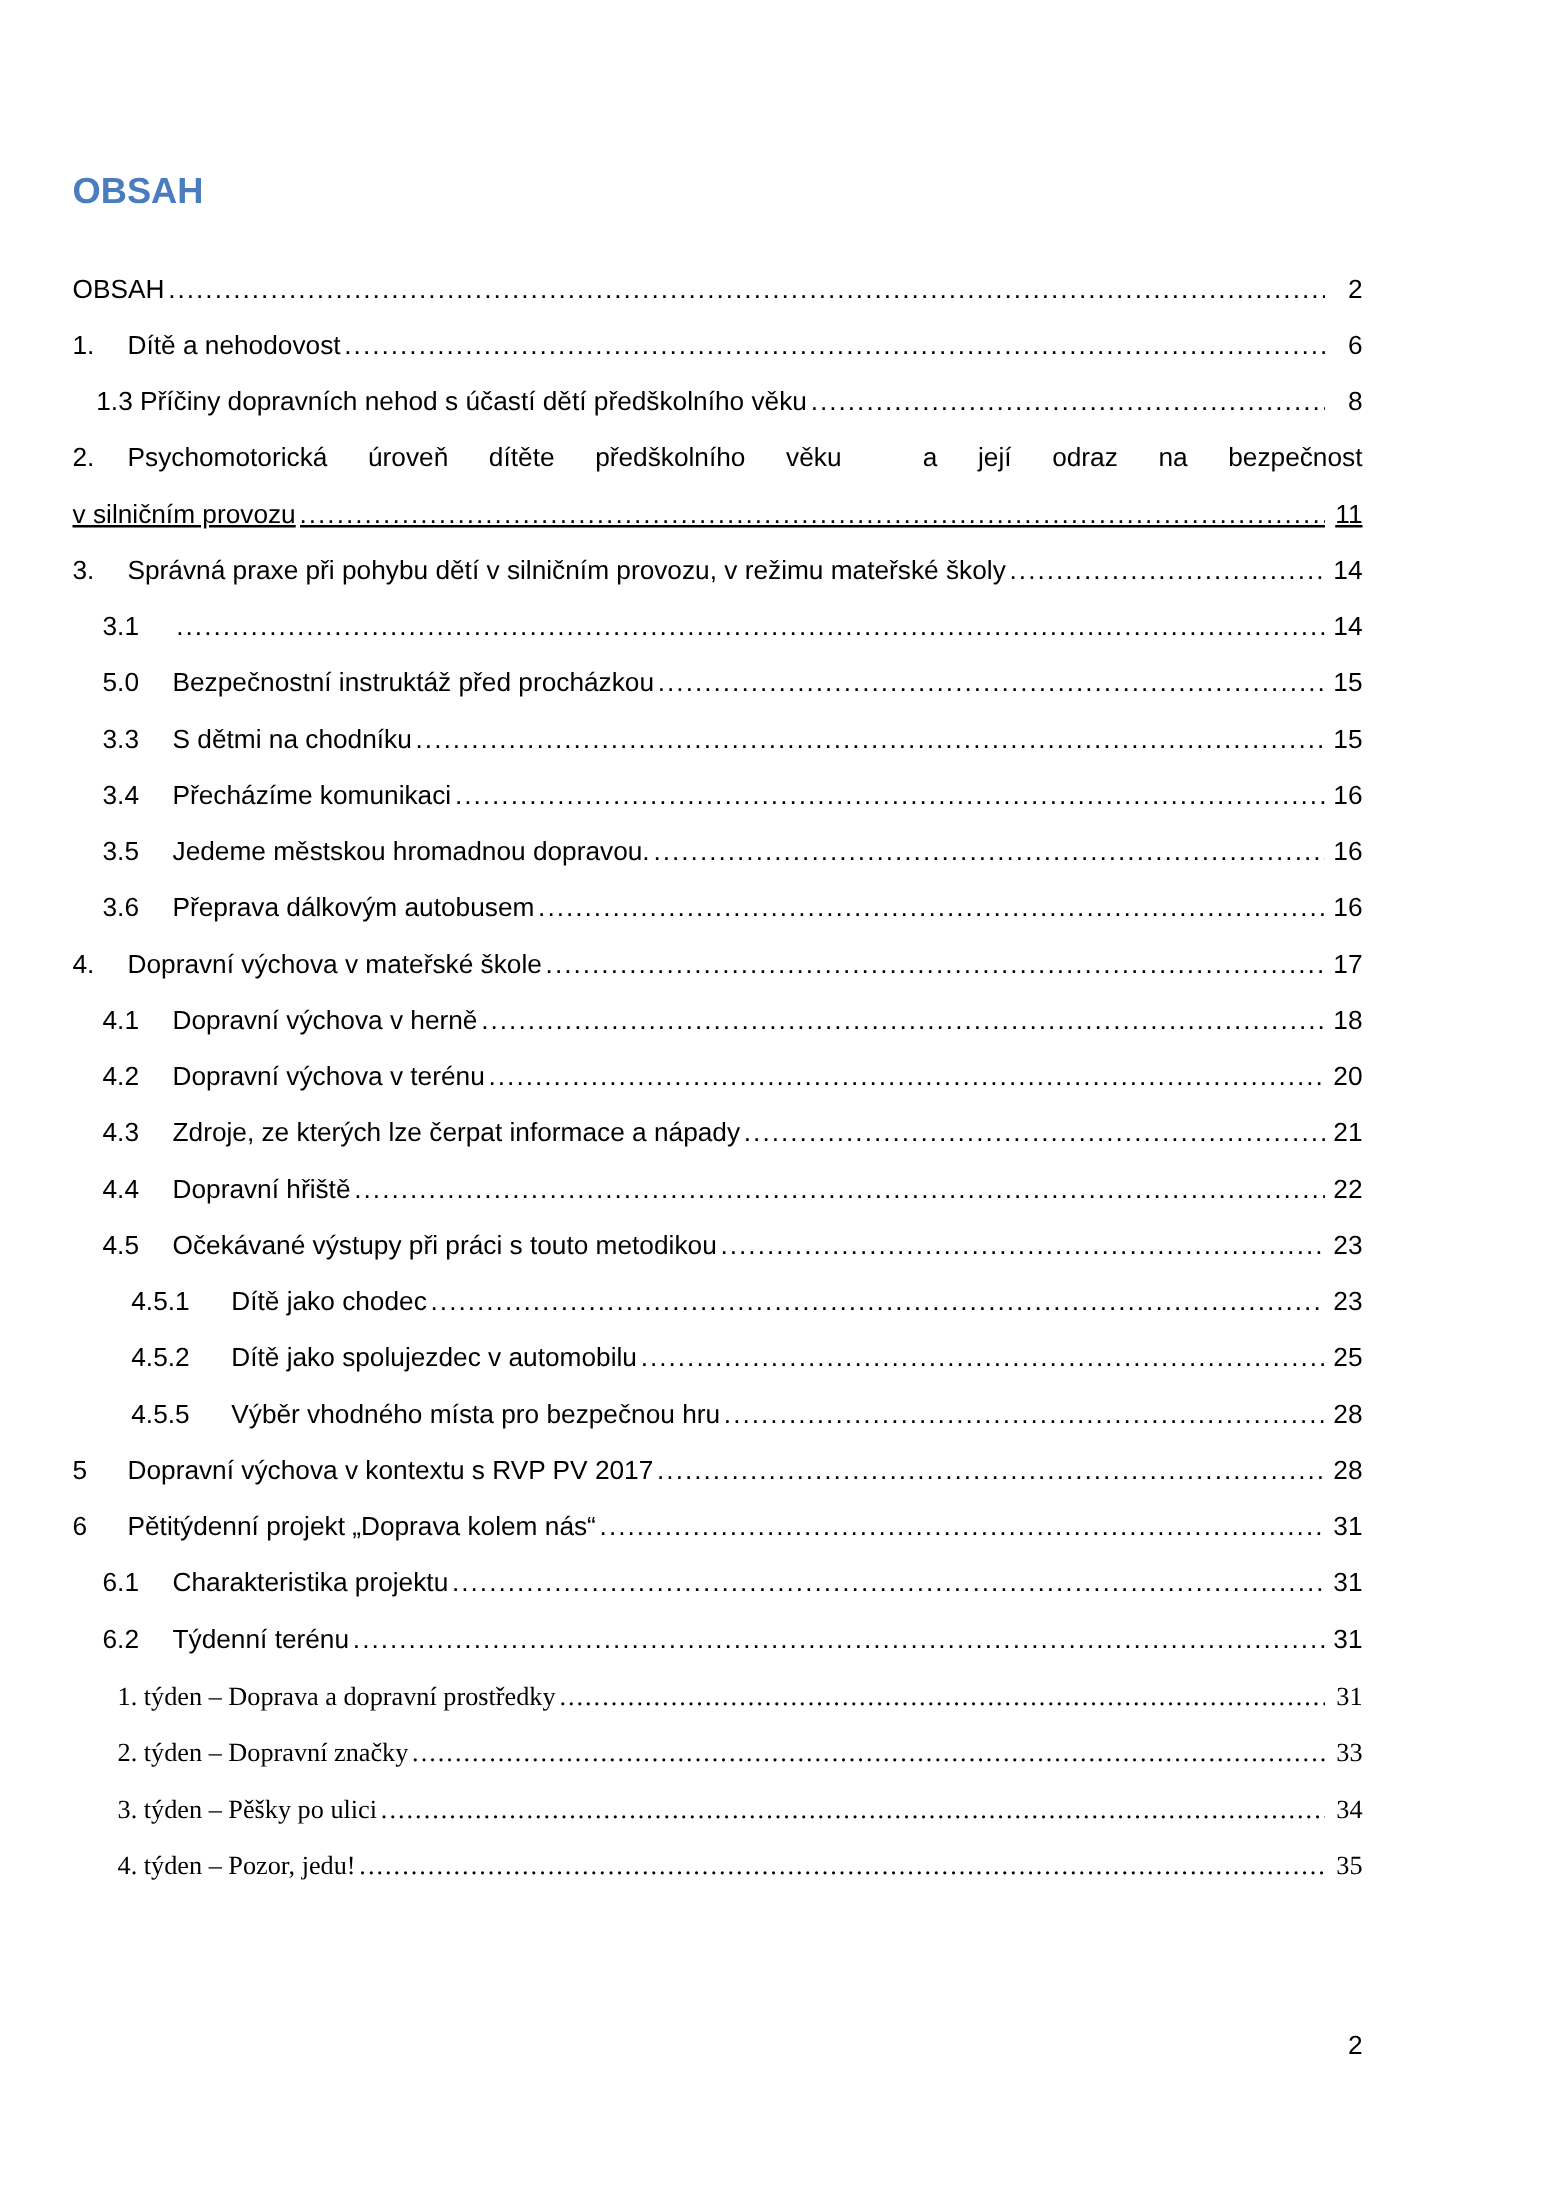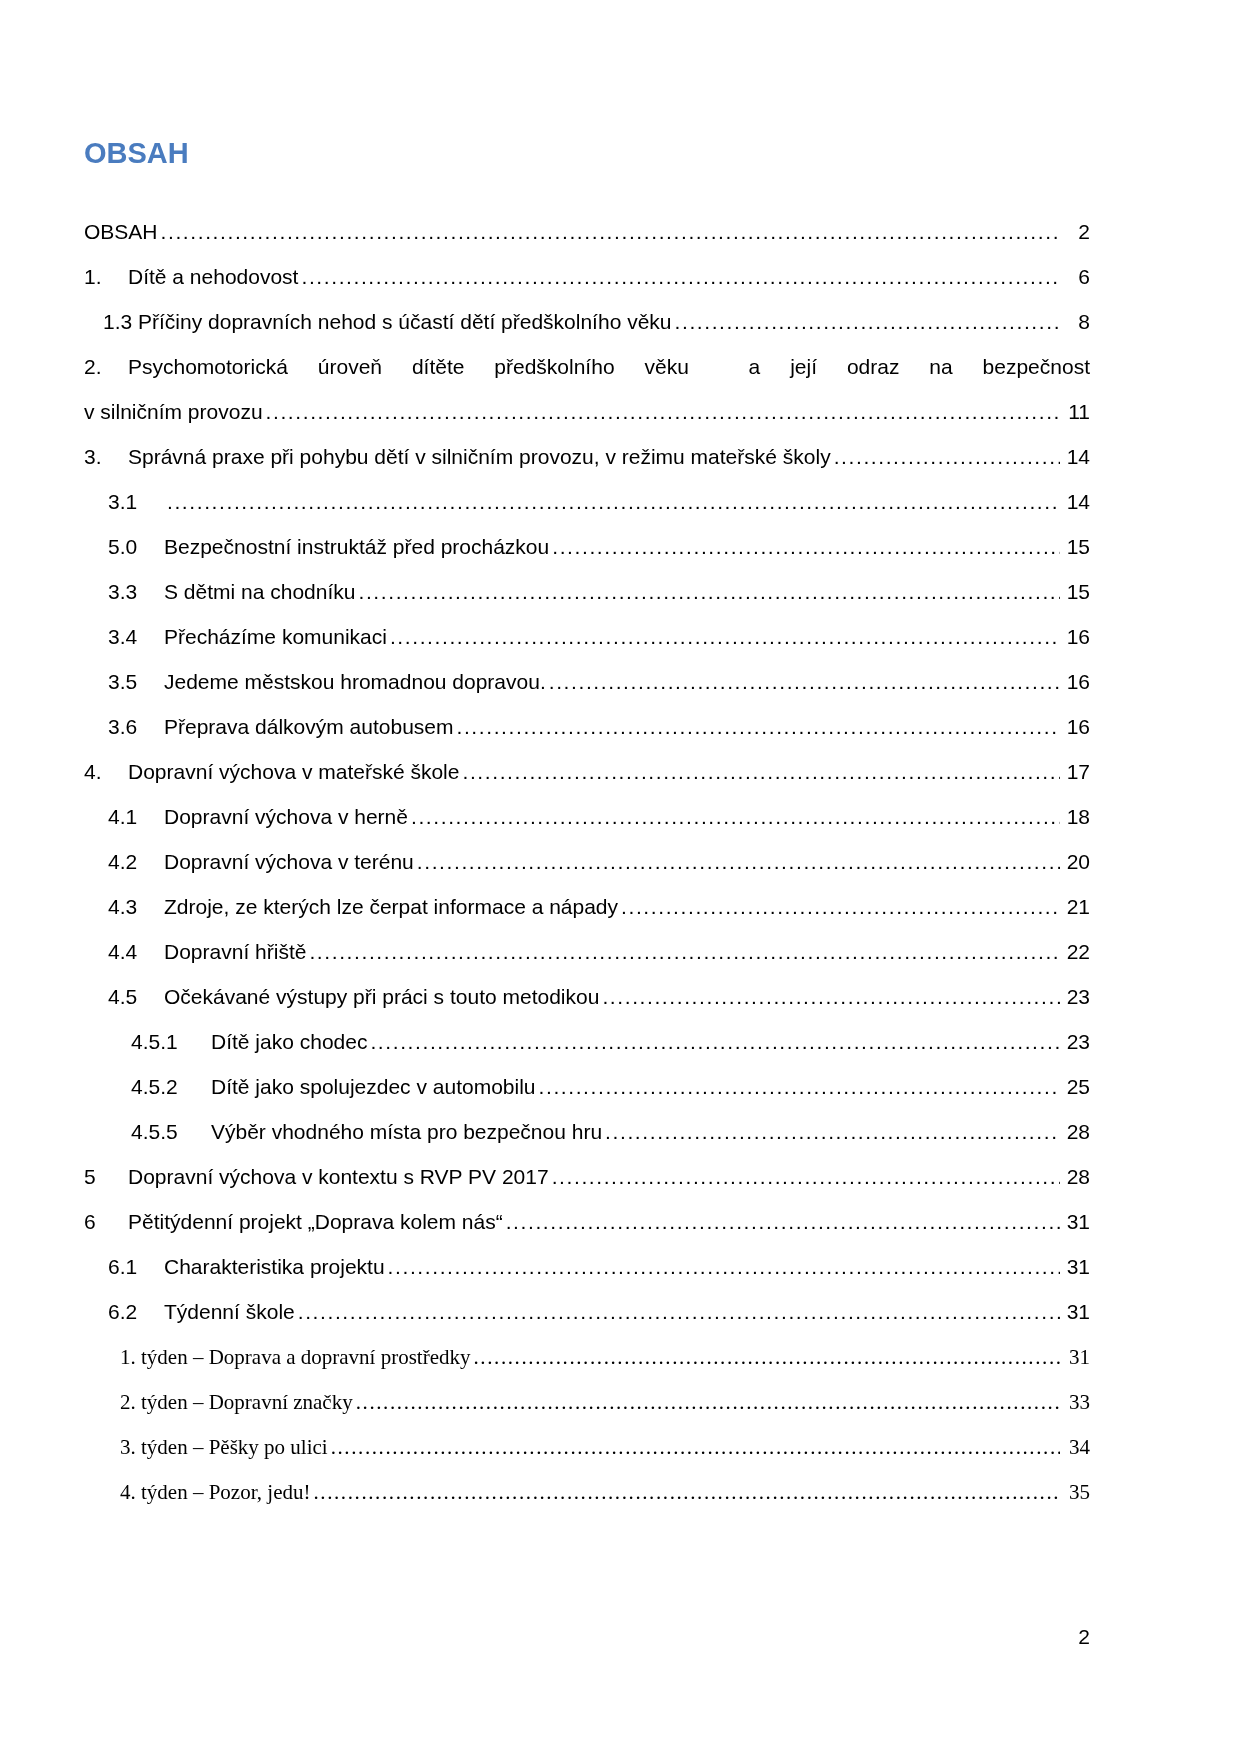--- a/index.html
+++ b/index.html
@@ -5,21 +5,21 @@
   html,body{margin:0;padding:0;}
   body{
     width:1241px;height:1755px;
     background:#ffffff;
     font-family:"Liberation Sans",sans-serif;
     color:#000;
     position:relative;
     overflow:hidden;
   }
   .page{
-    padding:136px 151px 0 84px;
+    padding:136px 151px 0 58px;
     box-sizing:border-box;
   }
   .doc-title{
     color:#4A7CBF;
     font-size:29px;
     font-weight:bold;
     line-height:34px;
     margin:0 0 42px 0;
   }
   .toc{display:block;}
@@ -31,21 +31,21 @@
     margin-bottom:5px;
   }
   .num{flex:0 0 auto;}
   .lv-chapter .num{width:44px;}
   .lv-section{margin-left:24px;justify-content:flex-end;}
   .lv-section .num{width:56px;}
   .lv-subsection{margin-left:47px;}
   .lv-subsection .num{width:80px;}
   .lv-subinline{margin-left:19px;justify-content:space-between;}
   .lv-week{margin-left:36px;font-family:Liberation Serif, serif;}
-  .lv-cont{margin-left:0;}
+  .lv-cont{margin-left:0;text-decoration:underline;}
   .label{flex:0 0 auto;white-space:nowrap;}
   .just-row .label{
     flex:1 1 auto;
     white-space:normal;
     text-align:justify;
     text-align-last:justify;
   }
   .dots{
     flex:1 1 auto;
     overflow:hidden;
@@ -211,21 +211,21 @@
         <span class="page-num">31</span>
       </div>
       <div class="row lv-section">
         <span class="num">6.1</span>
         <span class="label">Charakteristika projektu</span>
         <span class="dots"></span>
         <span class="page-num">31</span>
       </div>
       <div class="row lv-section">
         <span class="num">6.2</span>
-        <span class="label">Týdenní škole</span>
+        <span class="label">Týdenní terénu</span>
         <span class="dots"></span>
         <span class="page-num">31</span>
       </div>
       <div class="row lv-week">
         <span class="label">1. týden – Doprava a dopravní prostředky</span>
         <span class="dots"></span>
         <span class="page-num">31</span>
       </div>
       <div class="row lv-week">
         <span class="label">2. týden – Dopravní značky</span>

